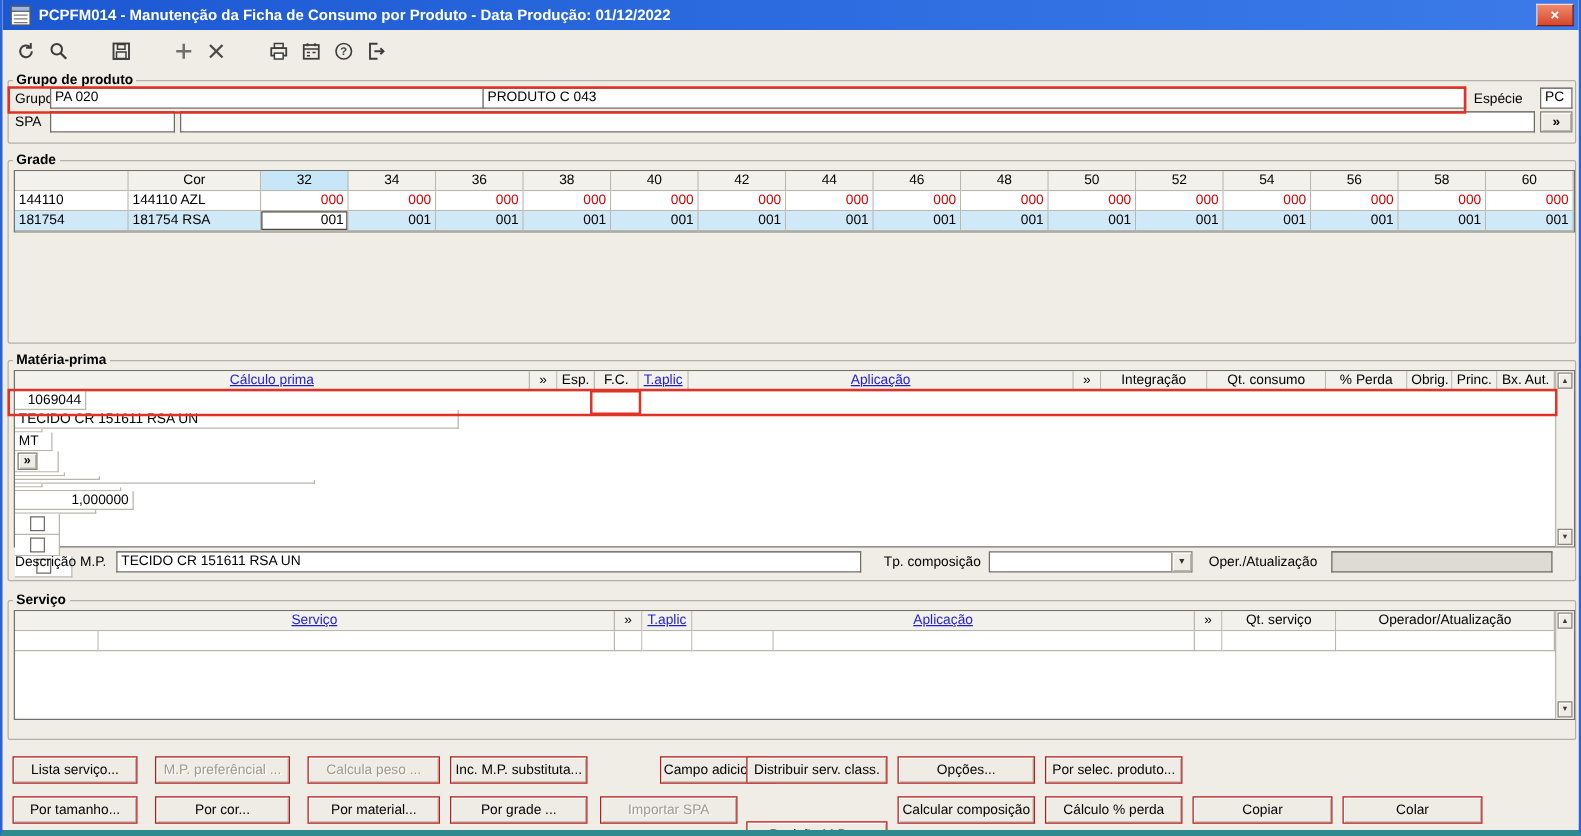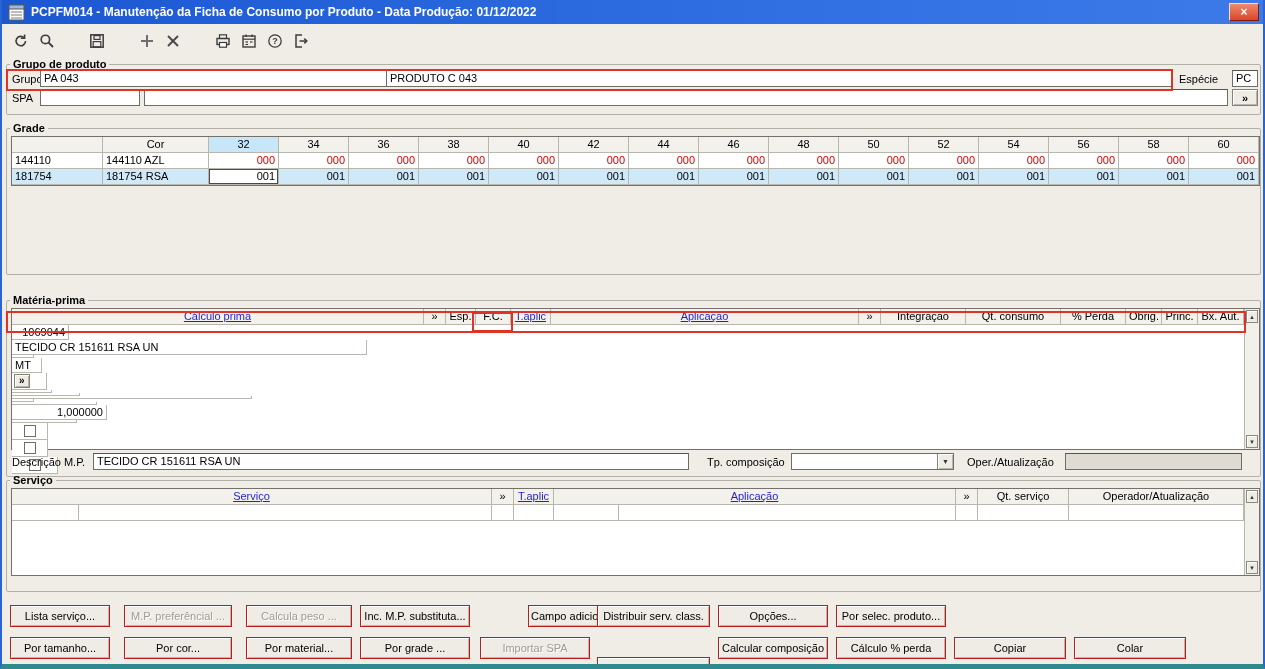--- a/index.html
+++ b/index.html
@@ -159,21 +159,21 @@
           <path d="M10 3H4v12h6" fill="none" stroke="#3c3c3c" stroke-width="1.5"></path>
           <line x1="7.5" y1="9" x2="14.6" y2="9" stroke="#3c3c3c" stroke-width="1.5"></line>
           <path d="M12.3 6.6 L14.8 9 L12.3 11.4" fill="none" stroke="#3c3c3c" stroke-width="1.5"></path>
         </svg>
       </button>
   </div>
 
   <fieldset class="gb" style="left:4px; top:58px; width:1255px; height:57px;">
     <legend>Grupo de produto</legend>
     <span class="lbl" style="left:5px; top:3px;">Grupo</span>
-    <div class="edit" style="left:33px; top:0px; width:347px;">PA 043</div>
+    <div class="edit" style="left:33px; top:0px; width:347px;">PA 020</div>
     <div class="edit" style="left:379px; top:0px; width:787px;">PRODUTO C 043</div>
     <span class="lbl" style="left:1172px; top:3px;">Espécie</span>
     <div class="edit" style="left:1225px; top:0px; width:26px;">PC</div>
     <span class="lbl" style="left:5px; top:22px;">SPA</span>
     <div class="edit" style="left:33px; top:19px; width:100px;"></div>
     <div class="edit" style="left:137px; top:19px; width:1084px;"></div>
     <button class="lk-btn" style="left:1225px; top:19px; width:26px;">»</button>
   </fieldset>
 
   <fieldset class="gb" style="left:4px; top:122px; width:1255px; height:153px;">
@@ -232,21 +232,21 @@
           <div class="tcell ar vsel" style="width: 70px;">001</div>
           <div class="tcell ar vsel" style="width: 70px;">001</div>
           <div class="tcell ar vsel" style="width: 70px;">001</div>
           <div class="tcell ar vsel" style="width: 70px;">001</div>
           <div class="tcell ar vsel" style="width: 70px;">001</div>
           <div class="tcell ar vsel" style="width: 70px;">001</div>
         </div>
       </div>
   </fieldset>
 
-  <fieldset class="gb" style="left:4px; top:282px; width:1255px; height:183px;margin-top:12px;">
+  <fieldset class="gb" style="left:4px; top:282px; width:1255px; height:183px;">
     <legend>Matéria-prima</legend>
     <div class="tbl" style="left:4px; top:2px; width:1249px; height:142px;">
       <div id="mp-table" style="width:1232px;">
           <div class="trow thead">
             <div class="tcell" style="width: 412px;"><span class="hlink">Cálculo prima</span></div>
             <div class="tcell" style="width: 22px;"><span>»</span></div>
             <div class="tcell" style="width: 30px;"><span>Esp.</span></div>
             <div class="tcell" style="width: 35px;"><span>F.C.</span></div>
             <div class="tcell" style="width: 40px;"><span class="hlink">T.aplic</span></div>
             <div class="tcell" style="width: 308px;"><span class="hlink">Aplicação</span></div>

